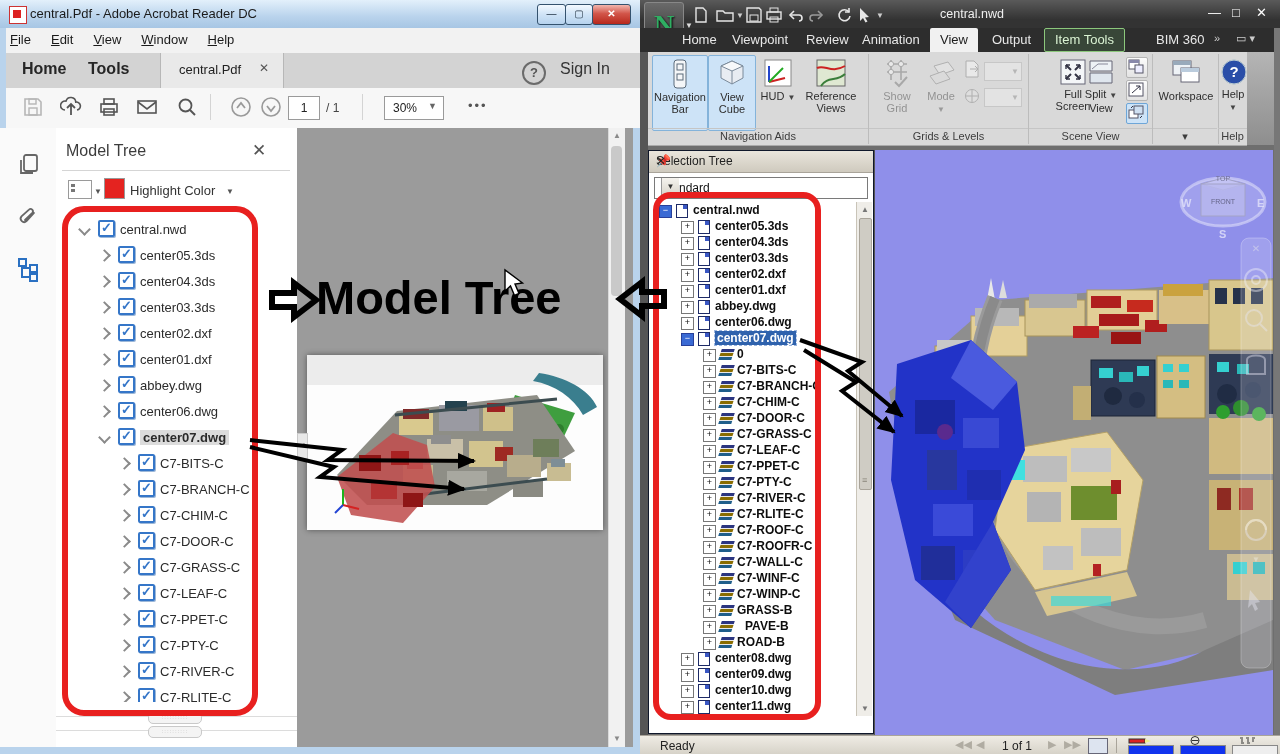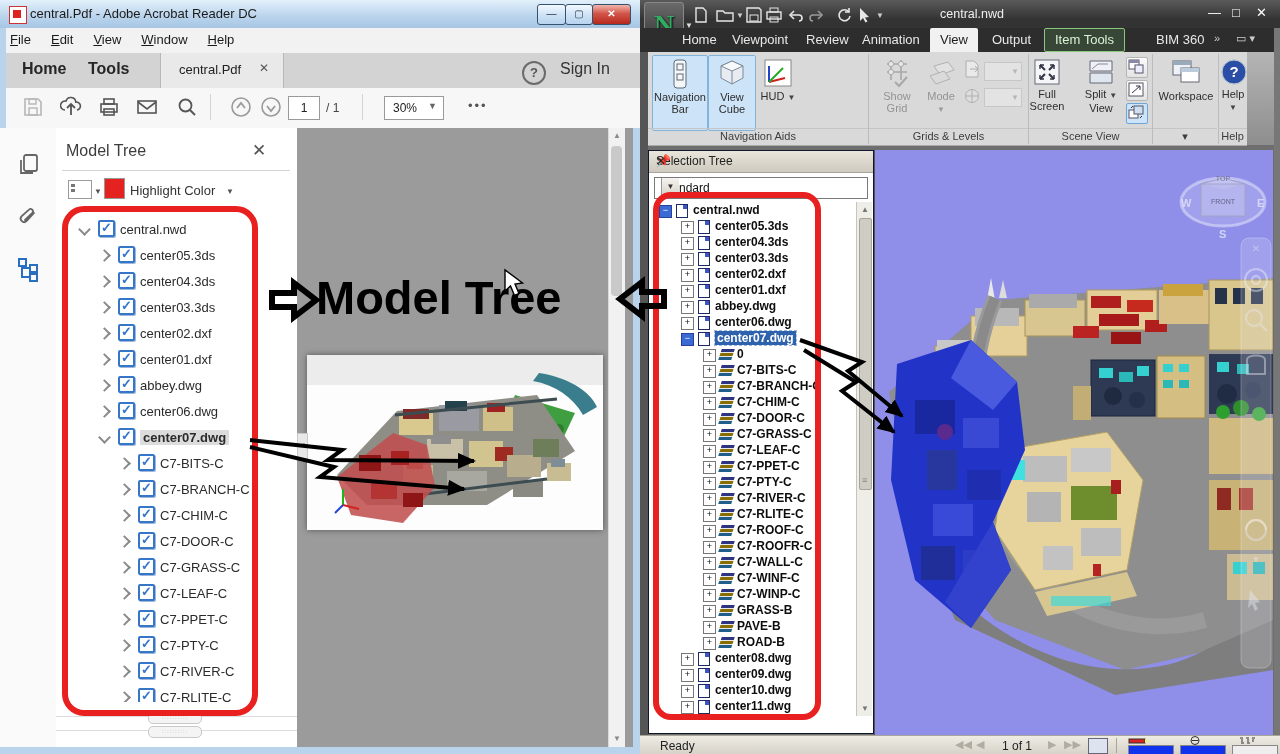--- a/index.html
+++ b/index.html
@@ -476,20 +476,28 @@
       </div>
       <div class="rbtn" style="left:110px;width:40px;height:72px">
         <svg class="ric" width="30" height="30" viewBox="0 0 30 30">
             <rect x="2" y="2" width="26" height="26" fill="#fff" stroke="#888"></rect>
             <path d="M6 24L6 8" stroke="#2244cc" stroke-width="2"></path>
             <path d="M6 24l16-4" stroke="#cc2222" stroke-width="2"></path>
             <path d="M6 24L20 10" stroke="#22aa22" stroke-width="2"></path>
           </svg>
         <span>HUD</span> <span class="caret">▼</span>
       </div>
+      <div class="rbtn" style="left:152px;width:62px;height:72px">
+        <svg class="ric" width="32" height="30" viewBox="0 0 32 30">
+            <rect x="2" y="2" width="28" height="26" fill="#dfe8d2" stroke="#666"></rect>
+            <path d="M2 10C10 6 16 16 30 8" stroke="#cc2222" stroke-width="2" fill="none"></path>
+            <path d="M6 28C12 18 22 24 30 16" stroke="#3a7e3a" stroke-width="2" fill="none"></path>
+          </svg>
+        <span>Reference</span><br><span>Views</span>
+      </div>
       <div class="rsep" style="left:220px"></div>
 
       <div class="rbtn dis" style="left:226px;width:46px;height:72px">
         <svg class="ric" width="28" height="30" viewBox="0 0 28 30">
             <path d="M4 6h20M4 14h20M8 2v20M18 2v20" stroke="#666" stroke-width="1.6"></path>
             <circle cx="8" cy="6" r="2.6" fill="#fff" stroke="#666"></circle>
             <circle cx="18" cy="6" r="2.6" fill="#fff" stroke="#666"></circle>
             <circle cx="8" cy="14" r="2.6" fill="#fff" stroke="#666"></circle>
             <path d="M12 24l4 4 8-9" stroke="#666" stroke-width="2" fill="none"></path>
           </svg>
@@ -511,21 +519,21 @@
           <path d="M2 8h12M8 1.5v13" stroke="#777"></path>
         </svg>
       <div class="combo dis" style="left:336px;top:10px">
           <i>▼</i>
         </div>
       <div class="combo dis" style="left:336px;top:36px">
           <i>▼</i>
         </div>
       <div class="rsep" style="left:380px"></div>
 
-      <div class="rbtn" style="left:377px;width:44px;height:72px">
+      <div class="rbtn" style="left:403px;width:44px;height:72px">
         <svg class="ric" width="28" height="28" viewBox="0 0 28 28">
             <rect x="2" y="2" width="24" height="24" fill="#f4f6f8" stroke="#667"></rect>
             <path d="M7 7l5 5M21 7l-5 5M7 21l5-5M21 21l-5-5" stroke="#334" stroke-width="2"></path>
             <path d="M7 7h4M7 7v4M21 7h-4M21 7v4M7 21h4M7 21v-4M21 21h-4M21 21v-4" stroke="#334" stroke-width="1.4"></path>
           </svg>
         <span>Full</span><br><span>Screen</span>
       </div>
       <div class="rbtn" style="left:432px;width:42px;height:72px">
         <svg class="ric" width="28" height="28" viewBox="0 0 28 28">
             <path d="M3 3h22v10H3z" fill="#eef2f6" stroke="#667"></path>
@@ -717,21 +725,21 @@
             <span class="nlbl" style="left: 86px;">C7-WINP-C</span>
           </div>
           <div class="nrow" style="top: 400px;">
             <span class="nbox" style="left: 52px;">+</span>
             <span class="nlayer" style="left: 69px;"></span>
             <span class="nlbl" style="left: 86px;">GRASS-B</span>
           </div>
           <div class="nrow" style="top: 416px;">
             <span class="nbox" style="left: 52px;">+</span>
             <span class="nlayer" style="left: 69px;"></span>
-            <span class="nlbl" style="left: 86px;">PAVE-B</span>
+            <span class="nlbl" style="left: 94px;">PAVE-B</span>
           </div>
           <div class="nrow" style="top: 432px;">
             <span class="nbox" style="left: 52px;">+</span>
             <span class="nlayer" style="left: 69px;"></span>
             <span class="nlbl" style="left: 86px;">ROAD-B</span>
           </div>
           <div class="nrow" style="top: 448px;">
             <span class="nbox" style="left: 30px;">+</span>
             <span class="ndoc" style="left: 47px;"></span>
             <span class="nlbl" style="left: 64px;">center08.dwg</span>

